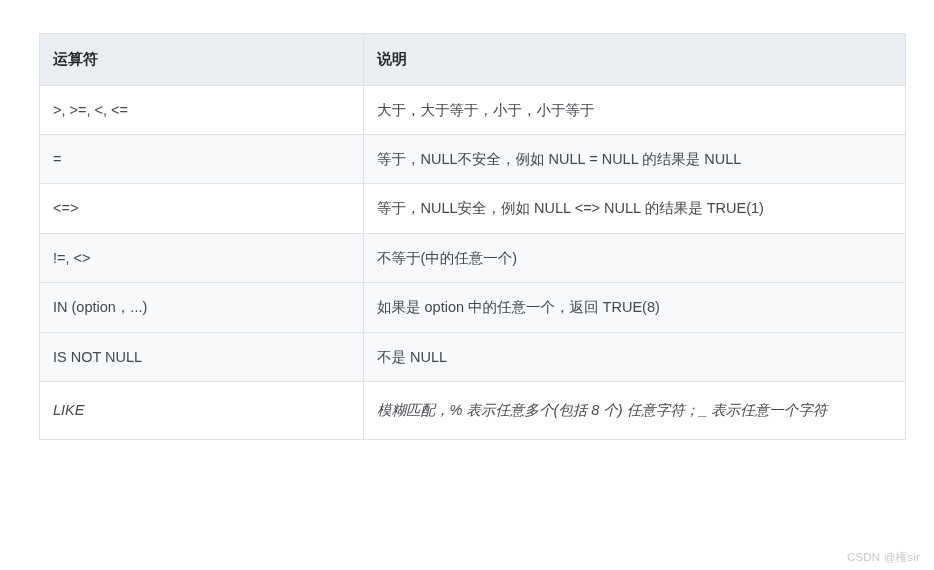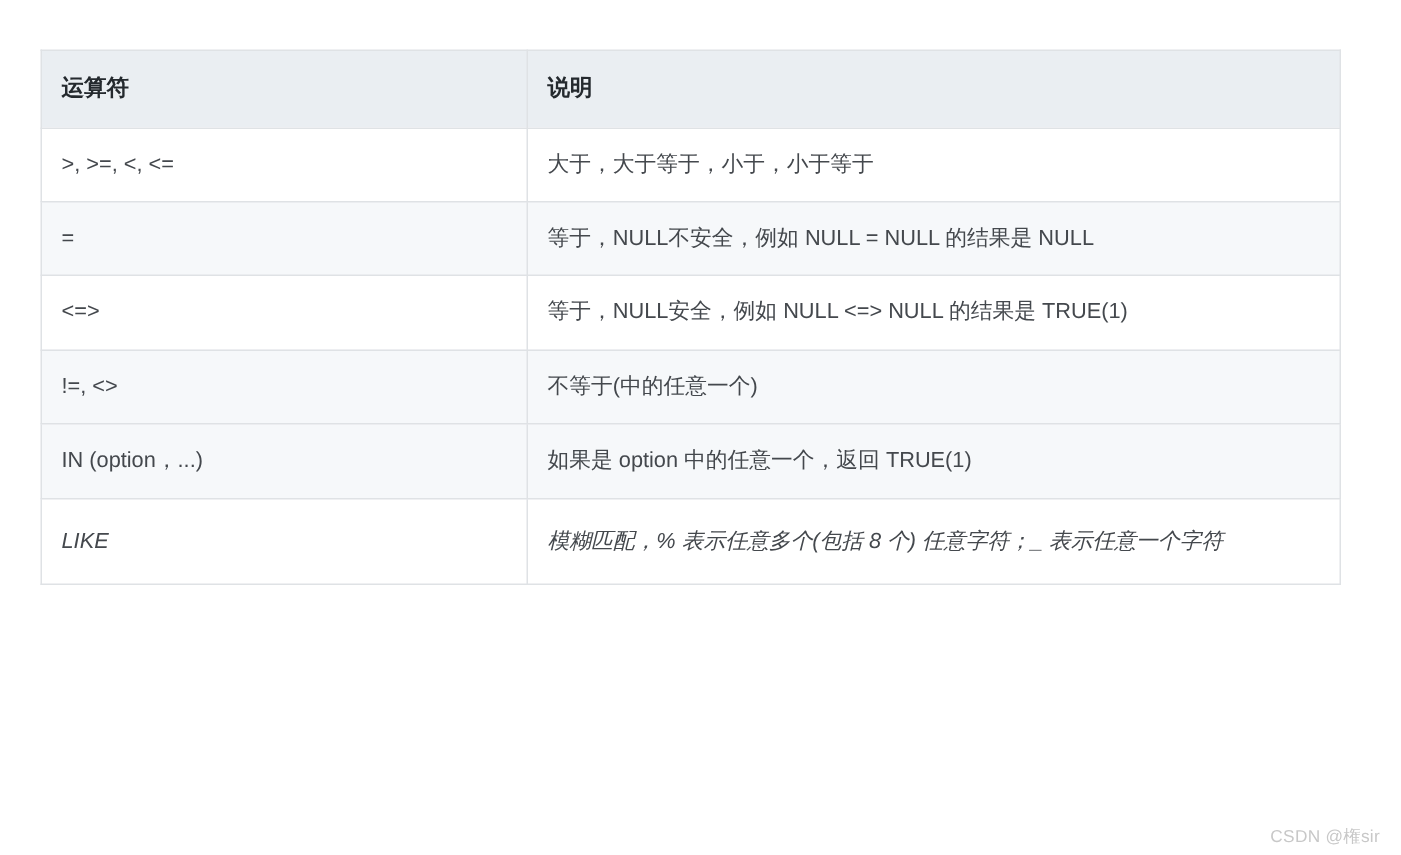--- a/index.html
+++ b/index.html
@@ -10,21 +10,21 @@
     width: 934px;
     height: 570px;
     background: #ffffff;
     font-family: "Liberation Sans", sans-serif;
     position: relative;
     overflow: hidden;
   }
 
   #operator-table-wrap {
     position: absolute;
-    left: 27px;
+    left: 39px;
     top: 33px;
     width: 866px;
   }
 
   table.operator-table {
     border-collapse: collapse;
     width: 866px;
     table-layout: fixed;
     border: 1px solid #dfe2e5;
   }
@@ -106,21 +106,25 @@
       <tr class="row-odd">
         <td>&lt;=&gt;</td>
         <td>等于，NULL安全，例如 NULL &lt;=&gt; NULL 的结果是 TRUE(1)</td>
       </tr>
       <tr class="row-even">
         <td>!=,  &lt;&gt;</td>
         <td>不等于(中的任意一个)</td>
       </tr>
       <tr class="row-even">
         <td>IN (option，...)</td>
-        <td>如果是 option 中的任意一个，返回 TRUE(1)</td>
+        <td>如果是 option 中的任意一个，返回 TRUE(8)</td>
+      </tr>
+      <tr class="row-even">
+        <td>IS NOT NULL</td>
+        <td>不是 NULL</td>
       </tr>
       <tr class="row-odd row-tall">
         <td>LIKE</td>
         <td>模糊匹配，% 表示任意多个(包括 8 个) 任意字符；_ 表示任意一个字符</td>
       </tr>
     </tbody>
   </table>
 </div>
 
 <div id="watermark">CSDN @権sir</div>

